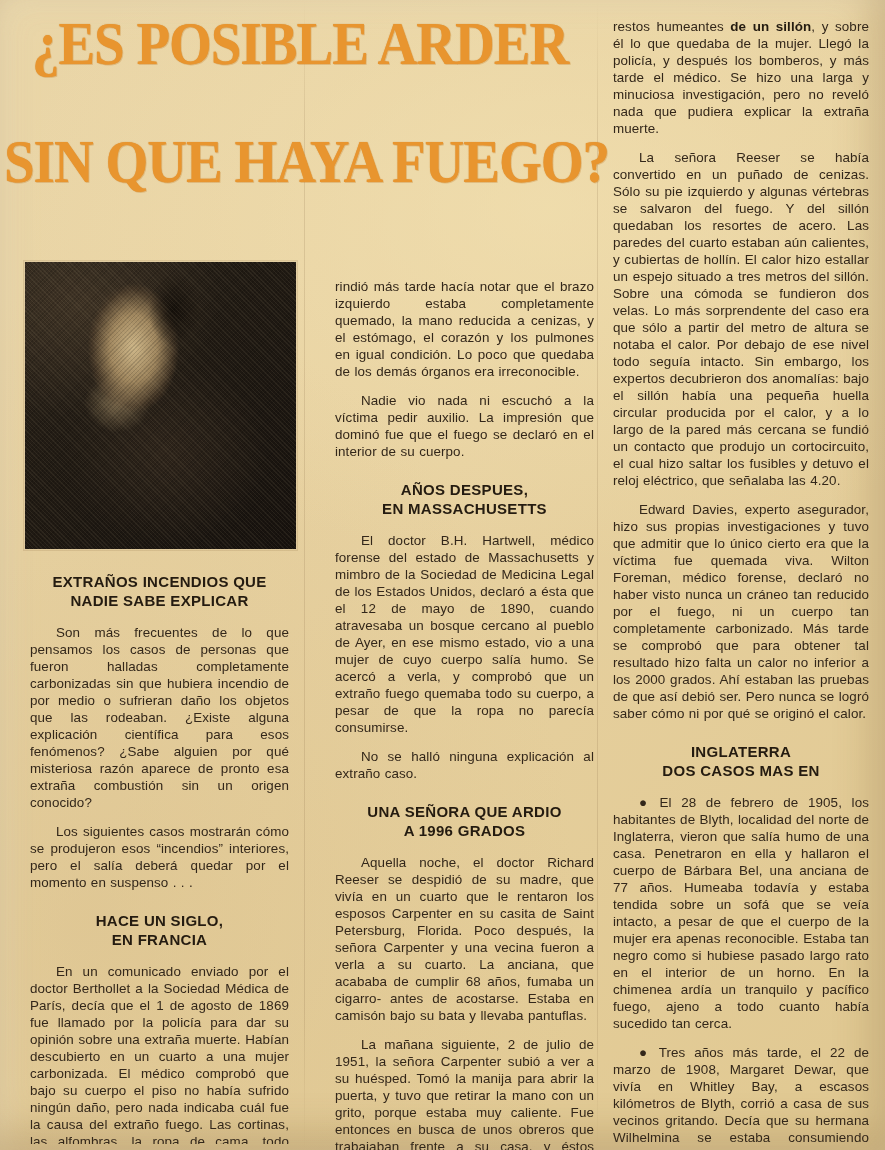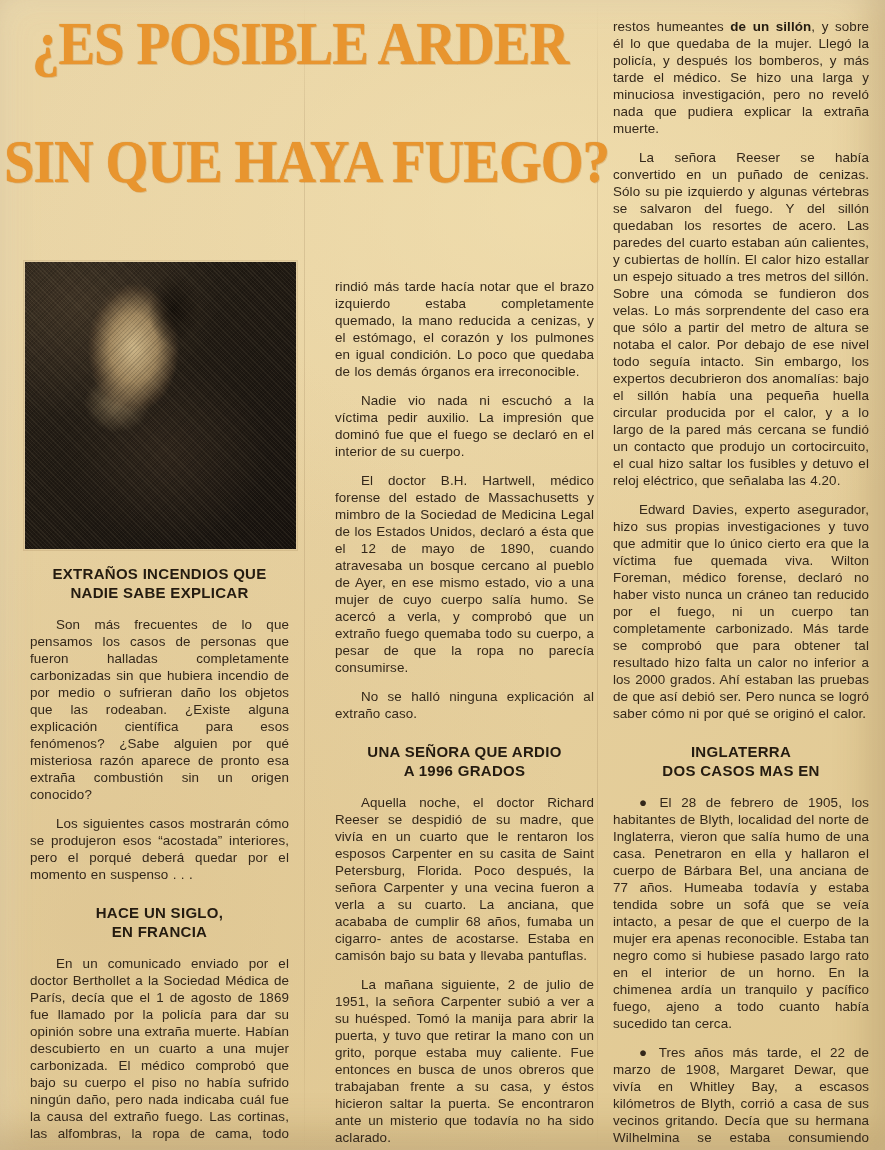--- a/index.html
+++ b/index.html
@@ -60,21 +60,21 @@
 
   .body-par{
     margin:12px;text-align:justify;text-indent:26px;
     font-size:13.4px;line-height:17px;color:#33271a;
     letter-spacing:.1px;word-spacing:.5px;
   }
   .section-heading{
     font-size:15px;font-weight:bold;text-align:center;line-height:19px;
     letter-spacing:.3px;color:#241b10;margin:20px 0 14px;
   }
-  .section-heading.first{margin-top:8px;}
+  .section-heading.first{margin-top:16px;}
   .heading-line{display:block;}
   .bullet-marker{padding-right:7px;}
   b{color:#241b10;}
 </style>
 </head>
 <body>
 
 <div class="vignette"></div>
 <div id="rule-1" class="gutter-rule"></div>
 <div id="rule-2" class="gutter-rule"></div>
@@ -83,31 +83,35 @@
 <div id="headline-2" class="headline">SIN QUE HAYA FUEGO?</div>
 
 <div class="photo" title="retrato oscuro en semitono de un hombre de perfil"></div>
 
 <div id="col-left" class="col">
   <div class="section-heading first">
     <span class="heading-line">EXTRAÑOS INCENDIOS QUE</span>
     <span class="heading-line">NADIE SABE EXPLICAR</span>
   </div>
   <p class="body-par">Son más frecuentes de lo que pensamos los casos de personas que fueron halladas completamente carbonizadas sin que hubiera incendio de por medio o sufrieran daño los objetos que las rodeaban. ¿Existe alguna explicación científica para esos fenómenos? ¿Sabe alguien por qué misteriosa razón aparece de pronto esa extraña combustión sin un origen conocido?</p>
-  <p class="body-par">Los siguientes casos mostrarán cómo se produjeron esos “acostada” interiores, pero el porqué deberá quedar por el momento en suspenso . . .</p>
+  <p class="body-par">Los siguientes casos mostrarán cómo se produjeron esos “incendios” interiores, pero el salía deberá quedar por el momento en suspenso . . .</p>
   <div class="section-heading">
     <span class="heading-line">HACE UN SIGLO,</span>
     <span class="heading-line">EN FRANCIA</span>
   </div>
   <p class="body-par">En un comunicado enviado por el doctor Berthollet a la Sociedad Médica de París, decía que el 1 de agosto de 1869 fue llamado por la policía para dar su opinión sobre una extraña muerte. Habían descubierto en un cuarto a una mujer carbonizada. El médico comprobó que bajo su cuerpo el piso no había sufrido ningún daño, pero nada indicaba cuál fue la causa del extraño fuego. Las cortinas, las alfombras, la ropa de cama, todo estaba intacto. Menos el cuerpo de la desdichada víctima, que daba la impresión de haberse consumido en un horno.</p>
 </div>
 
 <div id="col-middle" class="col">
   <p class="body-par" style="text-indent:0">rindió más tarde hacía notar que el brazo izquierdo estaba completamente quemado, la mano reducida a cenizas, y el estómago, el corazón y los pulmones en igual condición. Lo poco que quedaba de los demás órganos era irreconocible.</p>
   <p class="body-par">Nadie vio nada ni escuchó a la víctima pedir auxilio. La impresión que dominó fue que el fuego se declaró en el interior de su cuerpo.</p>
+  <div class="section-heading">
+    <span class="heading-line">AÑOS DESPUES,</span>
+    <span class="heading-line">EN MASSACHUSETTS</span>
+  </div>
   <p class="body-par">El doctor B.H. Hartwell, médico forense del estado de Massachusetts y mimbro de la Sociedad de Medicina Legal de los Estados Unidos, declaró a ésta que el 12 de mayo de 1890, cuando atravesaba un bosque cercano al pueblo de Ayer, en ese mismo estado, vio a una mujer de cuyo cuerpo salía humo. Se acercó a verla, y comprobó que un extraño fuego quemaba todo su cuerpo, a pesar de que la ropa no parecía consumirse.</p>
   <p class="body-par">No se halló ninguna explicación al extraño caso.</p>
   <div class="section-heading">
     <span class="heading-line">UNA SEÑORA QUE ARDIO</span>
     <span class="heading-line">A 1996 GRADOS</span>
   </div>
   <p class="body-par">Aquella noche, el doctor Richard Reeser se despidió de su madre, que vivía en un cuarto que le rentaron los esposos Carpenter en su casita de Saint Petersburg, Florida. Poco después, la señora Carpenter y una vecina fueron a verla a su cuarto. La anciana, que acababa de cumplir 68 años, fumaba un cigarro- antes de acostarse. Estaba en camisón bajo su bata y llevaba pantuflas.</p>
   <p class="body-par">La mañana siguiente, 2 de julio de 1951, la señora Carpenter subió a ver a su huésped. Tomó la manija para abrir la puerta, y tuvo que retirar la mano con un grito, porque estaba muy caliente. Fue entonces en busca de unos obreros que trabajaban frente a su casa, y éstos hicieron saltar la puerta. Se encontraron ante un misterio que todavía no ha sido aclarado.</p>
 </div>
 

